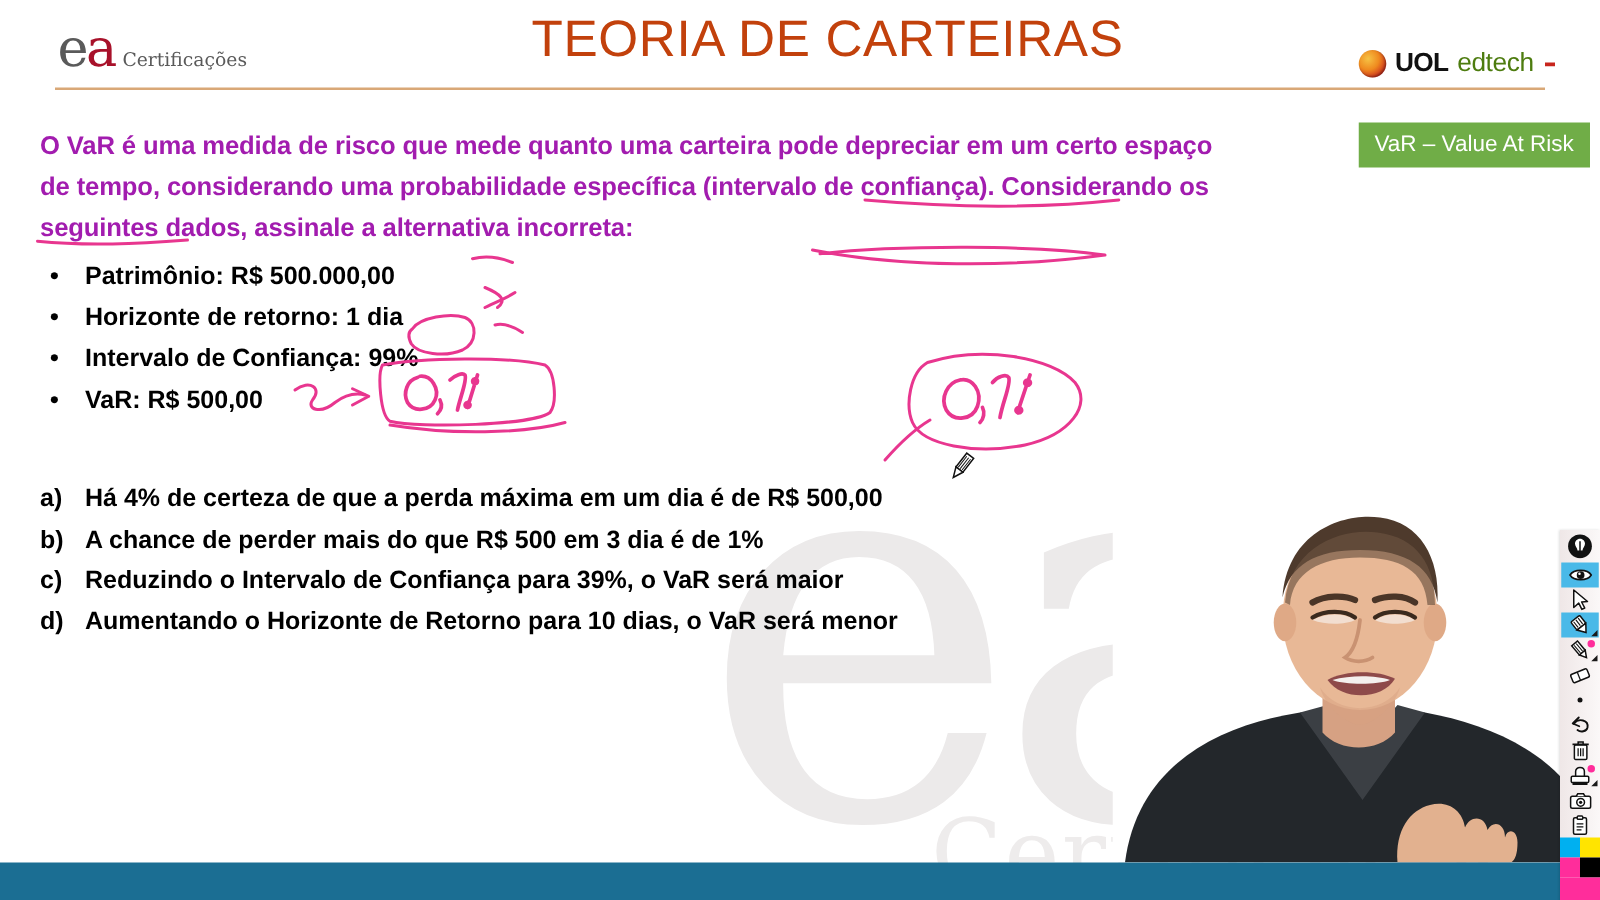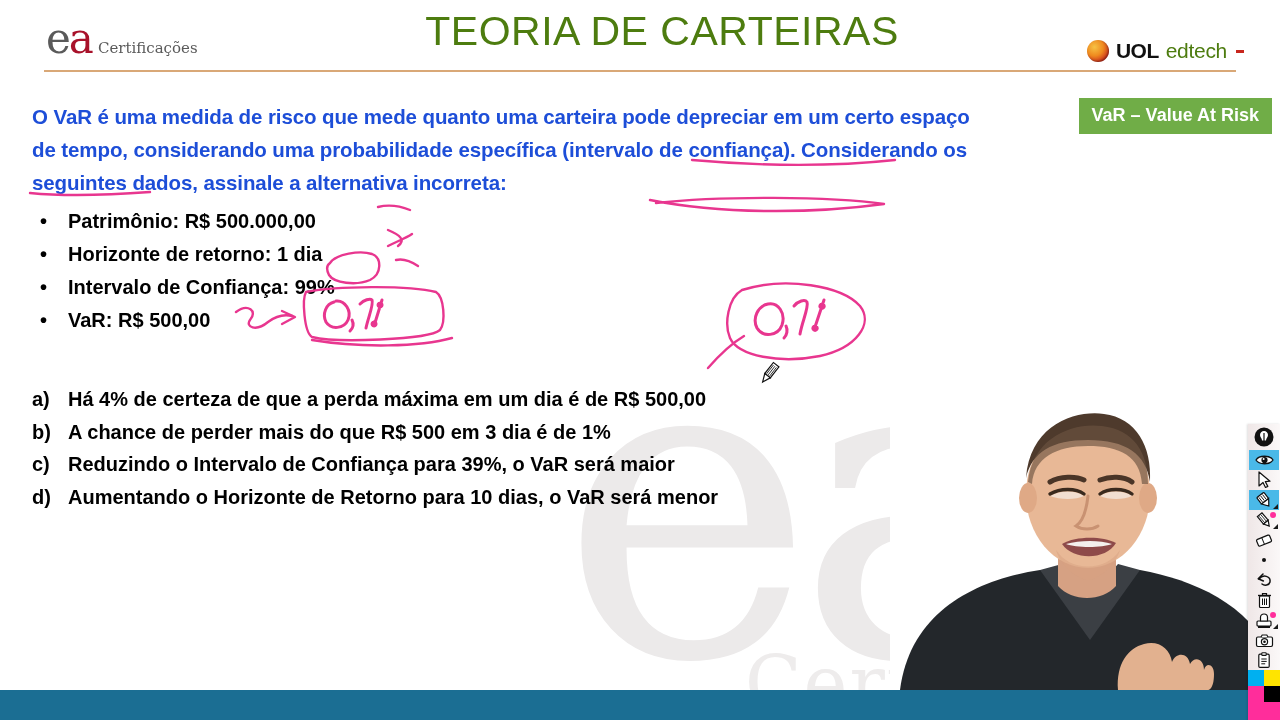--- a/index.html
+++ b/index.html
@@ -65,21 +65,21 @@
   .logo-ea .a { color: #a8112a; }
   .logo-cert {
     font-family: "DejaVu Serif", serif;
     font-size: 15px; color: #5a5a5a;
   }
   .header-title {
     position: absolute; left: 0; top: 8px;
     width: 1280px; text-align: center;
     font-family: "Liberation Sans", sans-serif;
     font-size: 41px; font-weight: 300;
-    color: #4d7c0f; letter-spacing: 0.5px; padding-left: 44px;
+    color: #c2410c; letter-spacing: 0.5px; padding-left: 44px;
   }
   .logo-right {
     position: absolute; right: 36px; top: 26px;
     display: flex; align-items: center; gap: 7px; margin-top: 13px;
   }
   .uol-mark {
     width: 22px; height: 22px; border-radius: 50%;
     background: radial-gradient(circle at 34% 32%, #f6c244 0%, #ef8a1f 42%, #c8261d 80%, #8d1109 100%);
     display: inline-block;
     box-shadow: inset -1px -1px 2px rgba(0,0,0,.35);
@@ -94,33 +94,33 @@
   }
   .edtech-dot {
     display: inline-block; width: 8px; height: 3px;
     background: #c8261d; margin-left: 2px; vertical-align: 2px;
   }
 
   
   .badge {
     position: absolute; right: 8px; top: 98px;
     background: #70ad47; color: #ffffff;
-    font-size: 18px; font-weight: bold;
+    font-size: 18px; font-weight: normal;
     padding: 7px 13px 8px 13px;
     white-space: nowrap;
     z-index: 6;
   }
 
   
   .slide-body {
     position: absolute; left: 32px; top: 100px;
     width: 980px; z-index: 4;
   }
   .para {
-    font-size: 20.5px; font-weight: bold; color: #1d4ed8;
+    font-size: 20.5px; font-weight: bold; color: #a21caf;
     line-height: 33px; letter-spacing: -0.1px;
     width: 942px;
   }
   .bullets { margin-top: 6px; }
   .bullet-row {
     display: flex; align-items: flex-start;
     font-size: 20px; font-weight: bold; color: #000;
     line-height: 33px;
   }
   .bullet-dot { width: 36px; flex: 0 0 36px; text-align: left; padding-left: 8px;}

